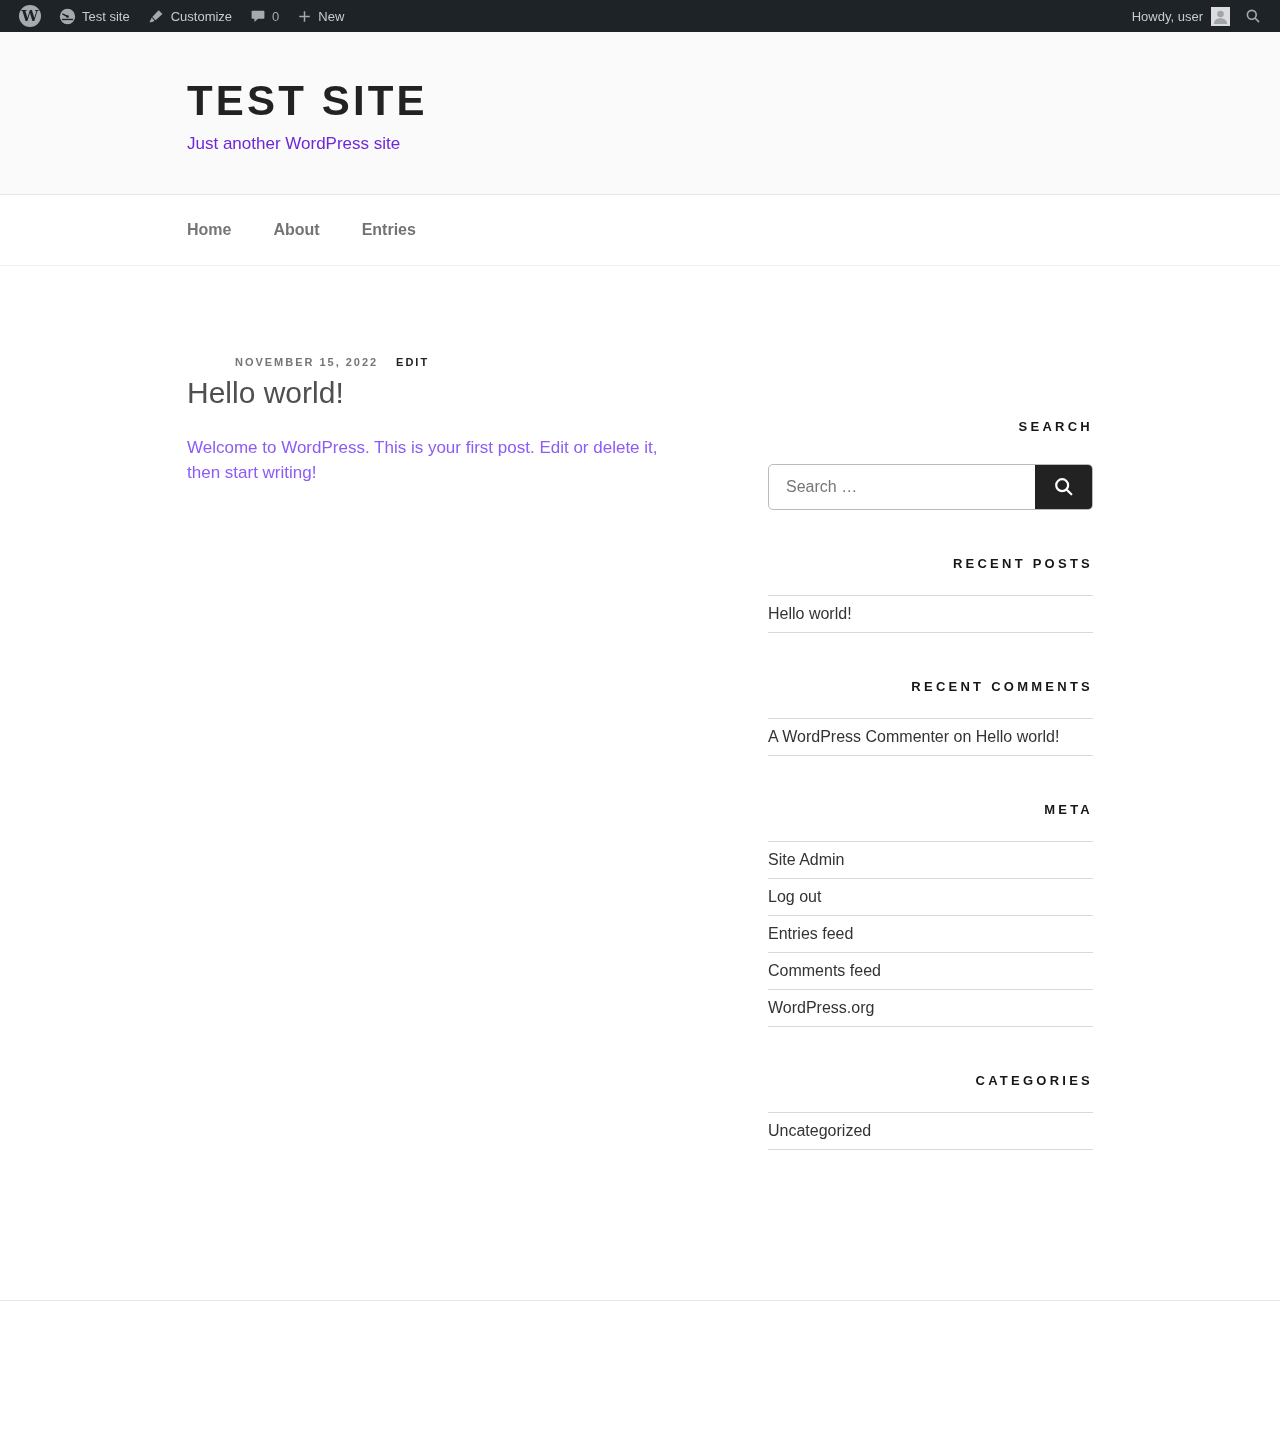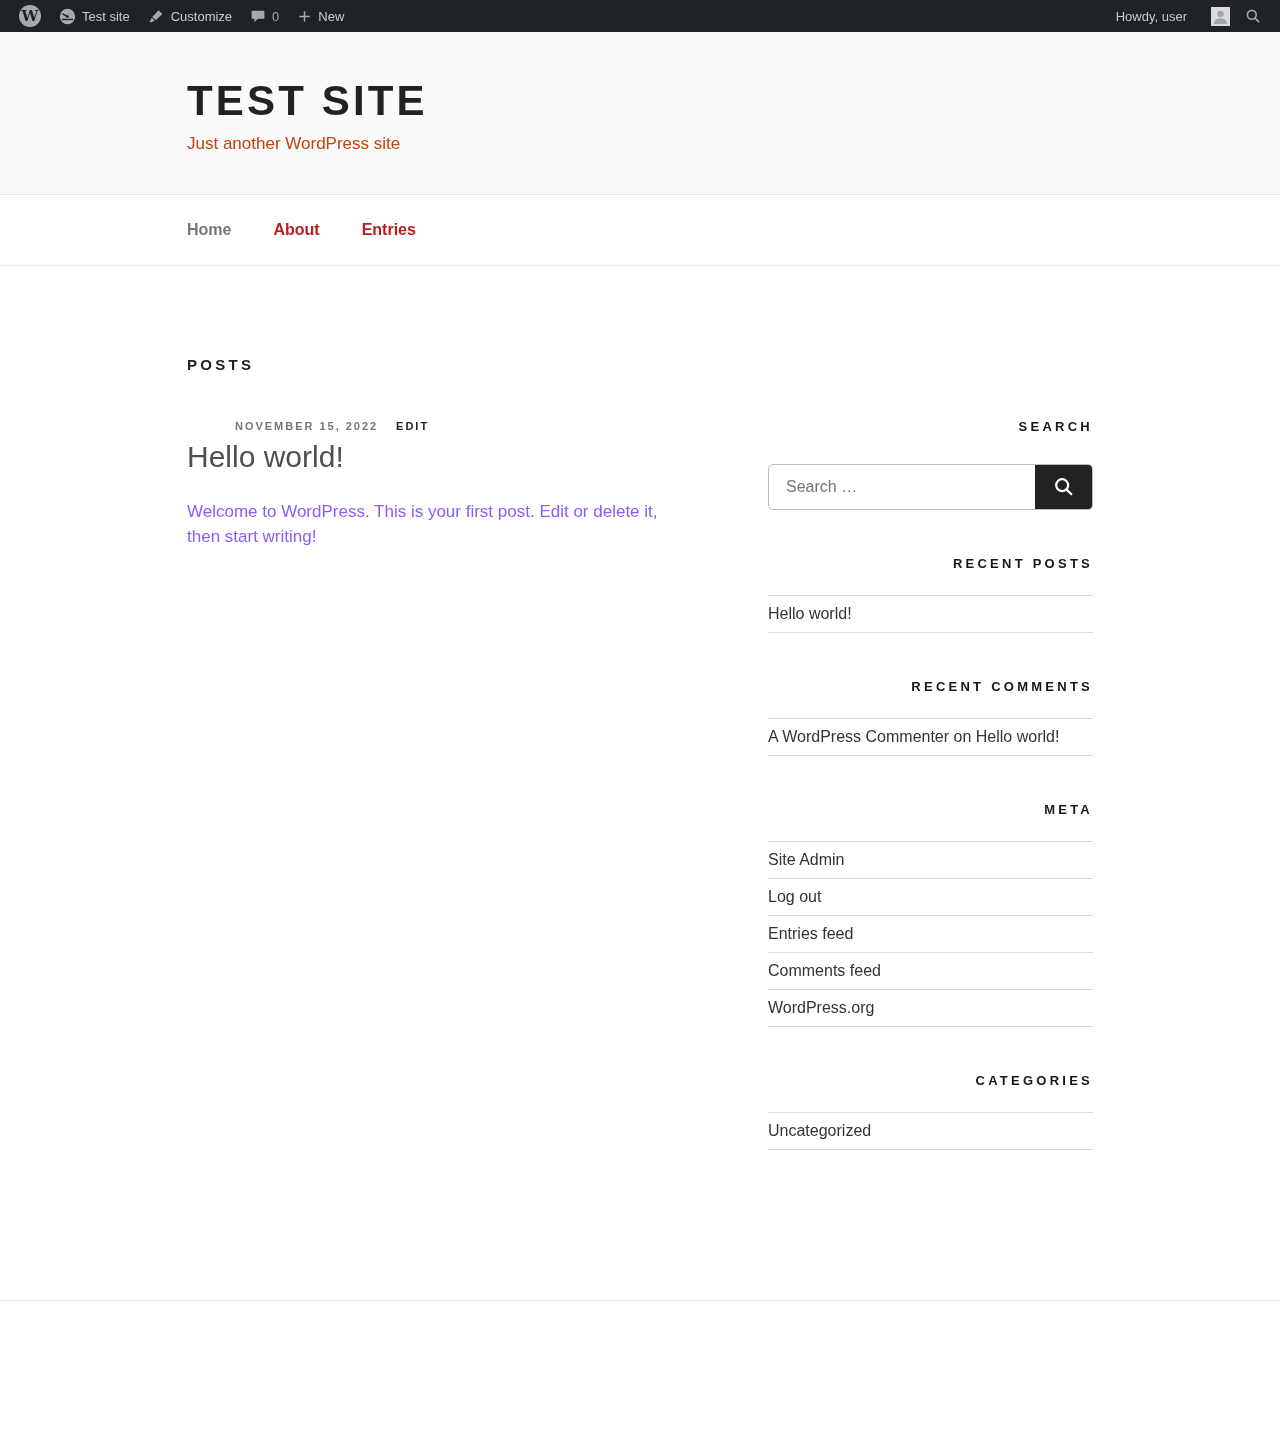--- a/index.html
+++ b/index.html
@@ -17,35 +17,35 @@
   .ab-item { display: flex; align-items: center; gap: 6px; padding: 0 9px; height: 32px; cursor: pointer; }
   .ab-left { display: flex; align-items: center; }
   .ab-right { margin-left: auto; display: flex; align-items: center; }
   .wp-logo-circle {
     width: 22px; height: 22px; border-radius: 50%;
     background: #a7aaad; color: #1d2327;
     display: flex; align-items: center; justify-content: center;
     font-family: "DejaVu Serif", serif; font-weight: bold; font-size: 15px; line-height: 1;
   }
   .ab-count { color: #a7aaad; }
-  .ab-howdy { padding: 0 6px; display: flex; align-items: center; gap: 24px; }
+  .ab-howdy { padding: 0 6px; display: flex; align-items: center; gap: 8px; }
 
   
   .masthead { background: #fafafa; border-bottom: 1px solid #e8e8e8; padding: 46px 0 40px; }
   .site-title {
     font-size: 42px; font-weight: 800; letter-spacing: 0.075em;
     color: #222; line-height: 1.1;
   }
-  .site-tagline { margin-top: 10px; font-size: 17px; color: #c2410c; }
+  .site-tagline { margin-top: 10px; font-size: 17px; color: #6d28d9; }
 
   
   .main-nav { background: #fff; border-bottom: 1px solid #eee; }
   .main-nav .container { display: flex; }
   .nav-item {
-    font-size: 16px; font-weight: 700; color: #b91c1c;
+    font-size: 16px; font-weight: 700; color: #737373;
     padding: 26px 0; margin-right: 42px; cursor: pointer;
   }
   .nav-item.current { color: #767676; }
 
   
   .site-content { display: flex; justify-content: space-between; padding: 90px 0 104px; }
   .content-col { width: 500px; }
   .sidebar-col { width: 325px; margin-top: 63px; }
 
   .page-heading {
@@ -166,21 +166,20 @@
   <div class="container">
     <a class="nav-item current">Home</a>
     <a class="nav-item">About</a>
     <a class="nav-item">Entries</a>
   </div>
 </nav>
 
 <div class="container site-content">
 
   <main class="content-col">
-    <h2 class="page-heading">POSTS</h2>
     <article>
       <div class="entry-meta">
         <a class="entry-date">NOVEMBER 15, 2022</a>
         <a class="entry-edit">EDIT</a>
       </div>
       <h3 class="entry-title">Hello world!</h3>
       <p class="entry-body">Welcome to WordPress. This is your first post. Edit or delete it, then start writing!</p>
     </article>
   </main>
 

